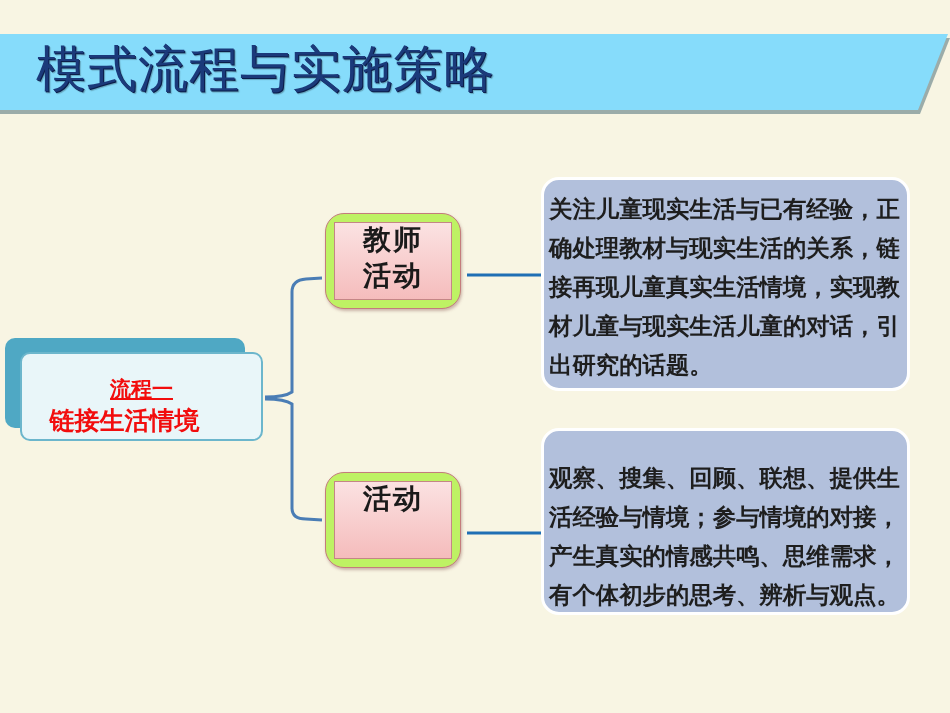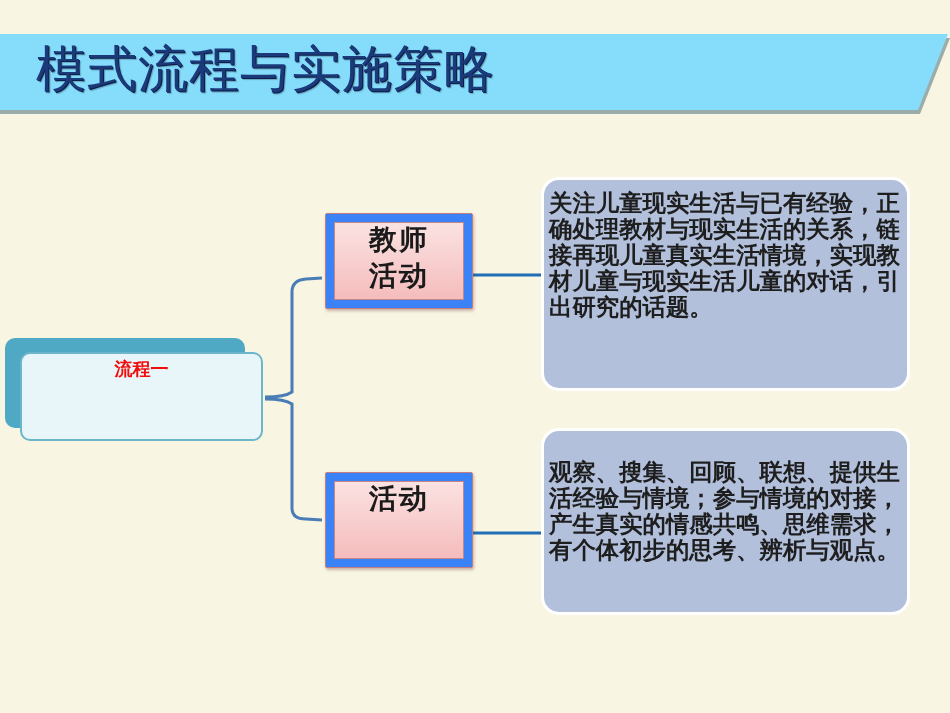--- a/index.html
+++ b/index.html
@@ -24,46 +24,46 @@
   }
   .root-front {
     position:absolute; left:20px; top:352px; width:243px; height:89px;
     background:#e9f6f9; border:2px solid #6cb6cc; border-radius:10px;
     box-sizing:border-box;
   }
   .root-line1, .root-line2 {
     position:absolute; left:0; width:100%; text-align:center;
     color:#f20d0d; font-weight:bold; white-space:nowrap;
   }
-  .root-line1 { top:0; font-size:18px; line-height:30px; }
+  .root-line1 { top:20px; font-size:21px; line-height:30px;text-decoration:underline; }
   .root-line2 { top:52px; font-size:25px; line-height:30px; left:-20px; width:245px; }
 
   .node {
-    position:absolute; width:148px; height:96px;
-    background:#3b82f6; border:1px solid #c47c7c; border-radius:2px;
+    position:absolute; width:136px; height:96px;
+    background:#bef264; border:1px solid #c47c7c; border-radius:19px;
     box-sizing:border-box;
     box-shadow:1px 2px 3px rgba(120,60,60,0.35);
   }
   .node-inner {
     position:absolute; left:8px; top:8px; right:8px; bottom:8px;
     border:1px solid #c48686;
     background:linear-gradient(#fbe2e2,#f5bcbc);
   }
   .node-text {
     position:absolute; left:0; top:8px; width:100%; text-align:center;
     font-size:28px; line-height:36px; color:#1a1a1a; font-weight:bold;
     letter-spacing:2px;
   }
   .desc {
     position:absolute; background:#b2c0dc; border:3px solid #ffffff;
     border-radius:18px; box-sizing:border-box;
   }
   .desc-text {
     position:absolute; left:5px; right:6px;
-    font-size:23.4px; line-height:26px; color:#1e1e1e; font-weight:bold;
+    font-size:23.4px; line-height:39px; color:#1e1e1e; font-weight:bold;
     word-break:break-all;
   }
   .conn { position:absolute; left:0; top:0; }
 </style>
 </head>
 <body>
 
 <div class="banner">
   <svg width="950" height="84">
     <polygon points="0,4 950,4 920,80 0,80" fill="#4f6f7a" opacity="0.55"></polygon>
@@ -77,20 +77,21 @@
   <path d="M265,397 Q285,397 292,392 L292,292 Q292,280 306,279 L322,278" fill="none" stroke="#4a7db5" stroke-width="3"></path>
   <path d="M265,399 Q285,399 292,404 L292,508 Q292,519 306,519 L322,520" fill="none" stroke="#4a7db5" stroke-width="3"></path>
 
   <line x1="467" y1="275" x2="543" y2="275" stroke="#1f6fb4" stroke-width="3"></line>
   <line x1="467" y1="533" x2="543" y2="533" stroke="#1f6fb4" stroke-width="3"></line>
 </svg>
 
 <div class="root-back"></div>
 <div class="root-front">
   <div class="root-line1">流程一</div>
+  <div class="root-line2">链接生活情境</div>
 </div>
 
 <div class="node" style="left:325px; top:213px;">
   <div class="node-inner"></div>
   <div class="node-text">
     <div>教师</div>
     <div>活动</div>
   </div>
 </div>
 

